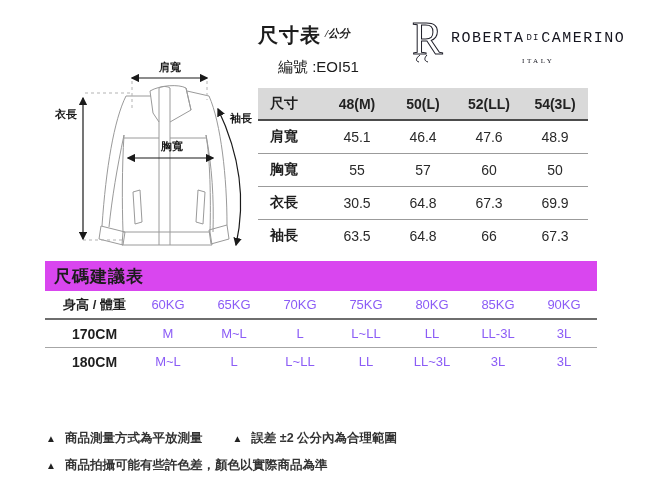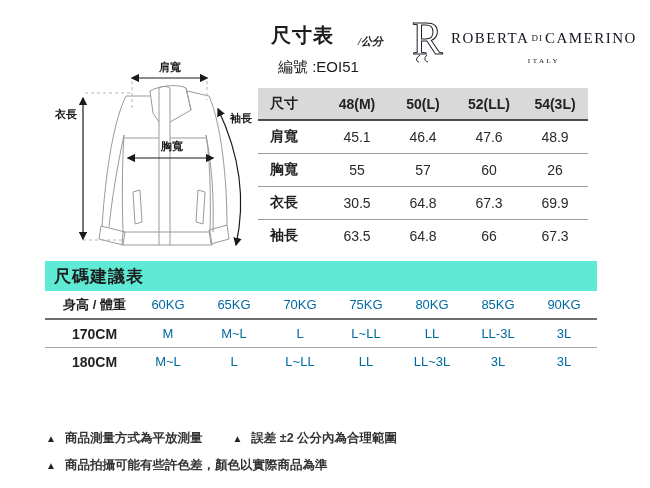--- a/index.html
+++ b/index.html
@@ -1,46 +1,46 @@
 <!DOCTYPE html>
 <html><head>
 <meta charset="utf-8">
 <style>
   html,body{margin:0;padding:0;background:#fff;}
   .screen{
     position:relative;width:650px;height:488px;background:#ffffff;overflow:hidden;
     font-family:"Liberation Sans","DejaVu Sans",sans-serif;color:#222;
   }
   
-  .title-wrap{position:absolute;left:271px;top:22px;display:flex;align-items:flex-end;font-family:Liberation Serif, serif;}
+  .title-wrap{position:absolute;left:258px;top:22px;display:flex;align-items:flex-start;font-family:Liberation Serif, serif;}
   .title{font-size:20px;font-weight:bold;letter-spacing:1px;color:#1c1c1c;}
-  .unit{font-size:11px;font-style:italic;font-weight:bold;margin-left:24px;margin-top:4px;color:#1c1c1c;}
+  .unit{font-size:11px;font-style:italic;font-weight:bold;margin-left:4px;margin-top:4px;color:#1c1c1c;}
   .code{position:absolute;left:258px;top:58px;font-size:15px;color:#1c1c1c;margin-left:20px;}
   
   .brand{position:absolute;left:410px;top:15px;display:flex;gap:7px;align-items:flex-start;}
   .brand-text{display:flex;flex-direction:column;align-items:center;padding-top:15px;}
-  .brand-line{font-family:Liberation Serif, serif;font-size:15px;letter-spacing:1.5px;color:#15151f;white-space:nowrap;}
+  .brand-line{font-family:Liberation Mono, monospace;font-size:15px;letter-spacing:1.5px;color:#15151f;white-space:nowrap;}
   .brand-di{font-size:9px;letter-spacing:1px;vertical-align:2px;margin:0 2px;}
   .brand-country{font-family:"Liberation Serif","DejaVu Serif",serif;font-size:7px;letter-spacing:2.5px;color:#15151f;margin-top:10px;}
   
   .diagram{position:absolute;left:22px;top:38px;}
   .diagram text{font-family:"Liberation Sans","DejaVu Sans",sans-serif;font-weight:bold;font-size:11px;fill:#1a1a1a;}
   
   .size-table{position:absolute;left:258px;top:88px;width:330px;border-collapse:collapse;table-layout:fixed;}
   .size-table th,.size-table td{padding:0;font-size:14px;text-align:center;color:#2a2a2a;}
   .size-table thead th{height:31px;background:#d9d9d9;border-bottom:2px solid #4c4c4c;font-weight:bold;color:#222;}
   .size-table tbody td{height:32px;}
   .size-table tbody tr + tr td{border-top:1px solid #9b9b9b;}
   .size-table .lbl{text-align:left;padding-left:12px;font-weight:bold;color:#1f1f1f;}
   
-  .rec-band{position:absolute;left:45px;top:261px;width:552px;height:30px;background:#5eead4;
+  .rec-band{position:absolute;left:45px;top:261px;width:552px;height:30px;background:#d946ef;
     display:flex;align-items:center;padding-left:9px;box-sizing:border-box;
     font-size:17px;font-weight:bold;color:#1c1c1c;letter-spacing:1px;}
   .rec-table{position:absolute;left:45px;top:291px;width:552px;border-collapse:collapse;table-layout:fixed;}
-  .rec-table th,.rec-table td{padding:0;font-size:13px;text-align:center;color:#0369a1;}
+  .rec-table th,.rec-table td{padding:0;font-size:13px;text-align:center;color:#8b5cf6;}
   .rec-table thead th{height:27px;font-weight:normal;border-bottom:2px solid #6e6e6e;}
   .rec-table tbody td{height:27px;}
   .rec-table tbody tr + tr td{border-top:1px solid #a6a6a6;}
   .rec-table .lbl{text-align:center;padding-left:9px;font-weight:bold;color:#1f1f1f;font-size:14px;}
   .rec-table thead .lbl{font-size:13px;}
   
   .notes{position:absolute;left:46px;top:430px;font-size:12.5px;font-weight:bold;color:#333;}
   .note-row{display:flex;gap:30px;margin-bottom:10px;}
   .note{display:flex;align-items:center;gap:9px;white-space:nowrap;}
   .tri{font-size:10px;color:#222;line-height:1;}
@@ -148,21 +148,21 @@
         <td>45.1</td>
         <td>46.4</td>
         <td>47.6</td>
         <td>48.9</td>
       </tr>
       <tr>
         <td class="lbl">胸寬</td>
         <td>55</td>
         <td>57</td>
         <td>60</td>
-        <td>26</td>
+        <td>50</td>
       </tr>
       <tr>
         <td class="lbl">衣長</td>
         <td>30.5</td>
         <td>64.8</td>
         <td>67.3</td>
         <td>69.9</td>
       </tr>
       <tr>
         <td class="lbl">袖長</td>

